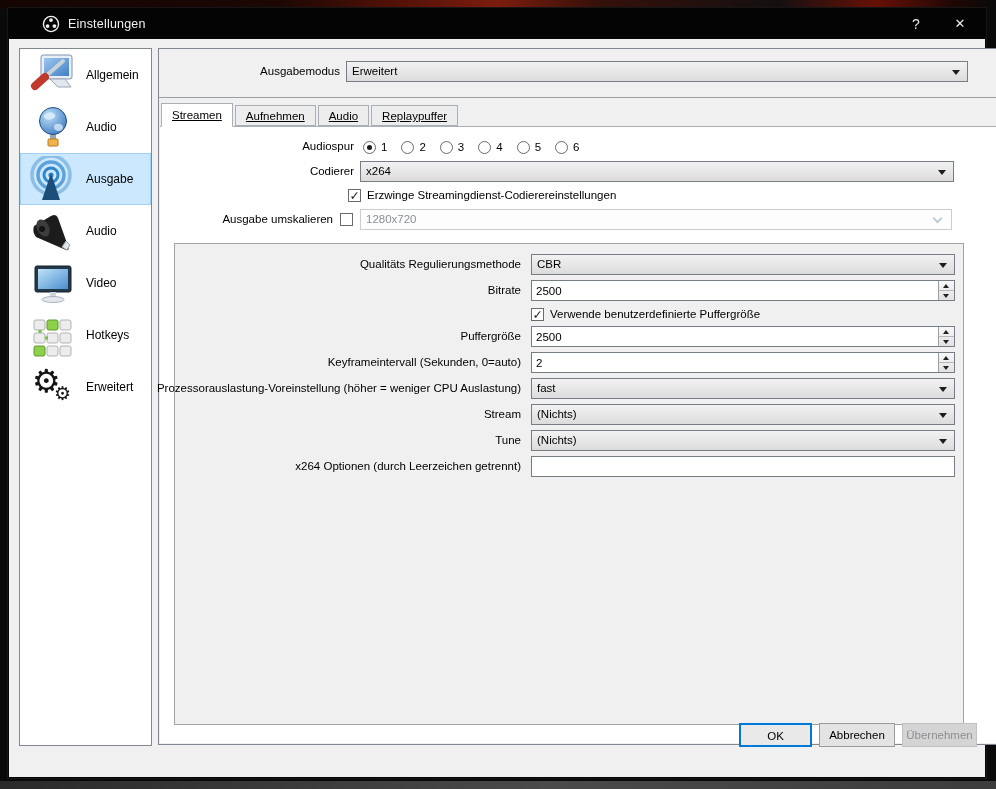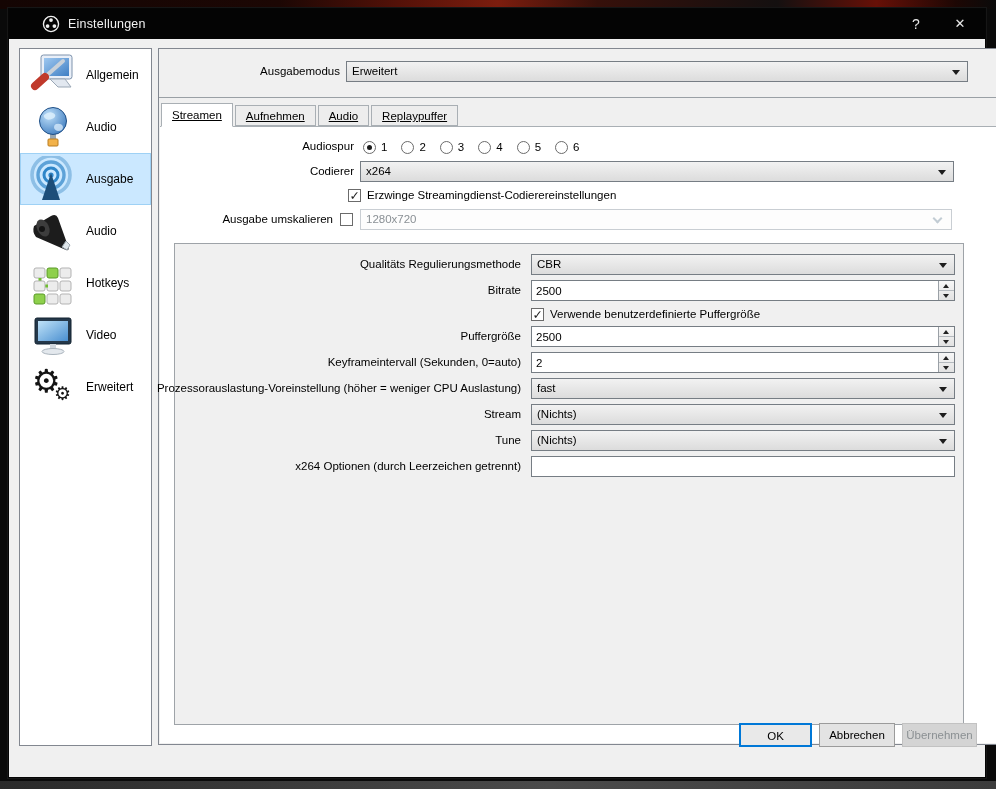--- a/index.html
+++ b/index.html
@@ -183,53 +183,53 @@
         <path d="M4 18 Q2 24 6 29 L36 42 Q40 43 38 38 L28 10 Q26 5 21 8 z" fill="#1c1c1c"></path>
         <ellipse cx="13" cy="20" rx="6" ry="9" transform="rotate(-25 13 20)" fill="#3d3d3d"></ellipse>
         <circle cx="12" cy="21" r="3" fill="#141414"></circle>
         <path d="M36 33 l4 4 -3 5 -5 -3 z" fill="#dfe6ea" stroke="#9aa4ab"></path>
       </svg>
       <span class="side-label">Audio</span>
     </div>
 
     <div class="side-item">
       <svg class="side-icon" viewBox="0 0 46 46">
+        <defs>
+            <linearGradient id="g3" x1="0" y1="0" x2="1" y2="1">
+          <stop offset="0" stop-color="#bfe2f8"></stop>
+              <stop offset="1" stop-color="#4a8fd0"></stop>
+            </linearGradient>
+          </defs>
+        <rect x="5" y="6" width="36" height="26" rx="2" fill="#25384a" stroke="#122230"></rect>
+        <rect x="8" y="9" width="30" height="20" fill="url(#g3)"></rect>
+        <rect x="20" y="32" width="6" height="5" fill="#cfd6dd"></rect>
+        <ellipse cx="23" cy="39.5" rx="11" ry="3" fill="#e3e8ed" stroke="#aab4bd"></ellipse>
+      </svg>
+      <span class="side-label">Video</span>
+    </div>
+
+    <div class="side-item">
+      <svg class="side-icon" viewBox="0 0 46 46">
         <g stroke="#b3b3b3" fill="#ececec">
           <rect x="4" y="8" width="11" height="10" rx="2"></rect>
           <rect x="30" y="8" width="11" height="10" rx="2"></rect>
           <rect x="17" y="21" width="11" height="10" rx="2"></rect>
           <rect x="30" y="21" width="11" height="10" rx="2"></rect>
           <rect x="17" y="34" width="11" height="10" rx="2"></rect>
           <rect x="30" y="34" width="11" height="10" rx="2"></rect>
         </g>
         <path d="M10 18 v8 h8" fill="none" stroke="#6fbf2e" stroke-width="3"></path>
         <rect x="17" y="8" width="11" height="10" rx="2" fill="#8ed04c" stroke="#5a9a28"></rect>
         <rect x="4" y="34" width="11" height="10" rx="2" fill="#8ed04c" stroke="#5a9a28"></rect>
         <rect x="4" y="21" width="11" height="10" rx="2" fill="#ececec" stroke="#b3b3b3"></rect>
       </svg>
       <span class="side-label">Hotkeys</span>
     </div>
 
     <div class="side-item">
-      <svg class="side-icon" viewBox="0 0 46 46">
-        <defs>
-            <linearGradient id="g3" x1="0" y1="0" x2="1" y2="1">
-          <stop offset="0" stop-color="#bfe2f8"></stop>
-              <stop offset="1" stop-color="#4a8fd0"></stop>
-            </linearGradient>
-          </defs>
-        <rect x="5" y="6" width="36" height="26" rx="2" fill="#25384a" stroke="#122230"></rect>
-        <rect x="8" y="9" width="30" height="20" fill="url(#g3)"></rect>
-        <rect x="20" y="32" width="6" height="5" fill="#cfd6dd"></rect>
-        <ellipse cx="23" cy="39.5" rx="11" ry="3" fill="#e3e8ed" stroke="#aab4bd"></ellipse>
-      </svg>
-      <span class="side-label">Video</span>
-    </div>
-
-    <div class="side-item">
       <span class="side-icon">
         <span class="gear-big">⚙</span>
           <span class="gear-small">⚙</span>
       </span>
       <span class="side-label">Erweitert</span>
     </div>
   </div>
 
   <div class="panel">
 

